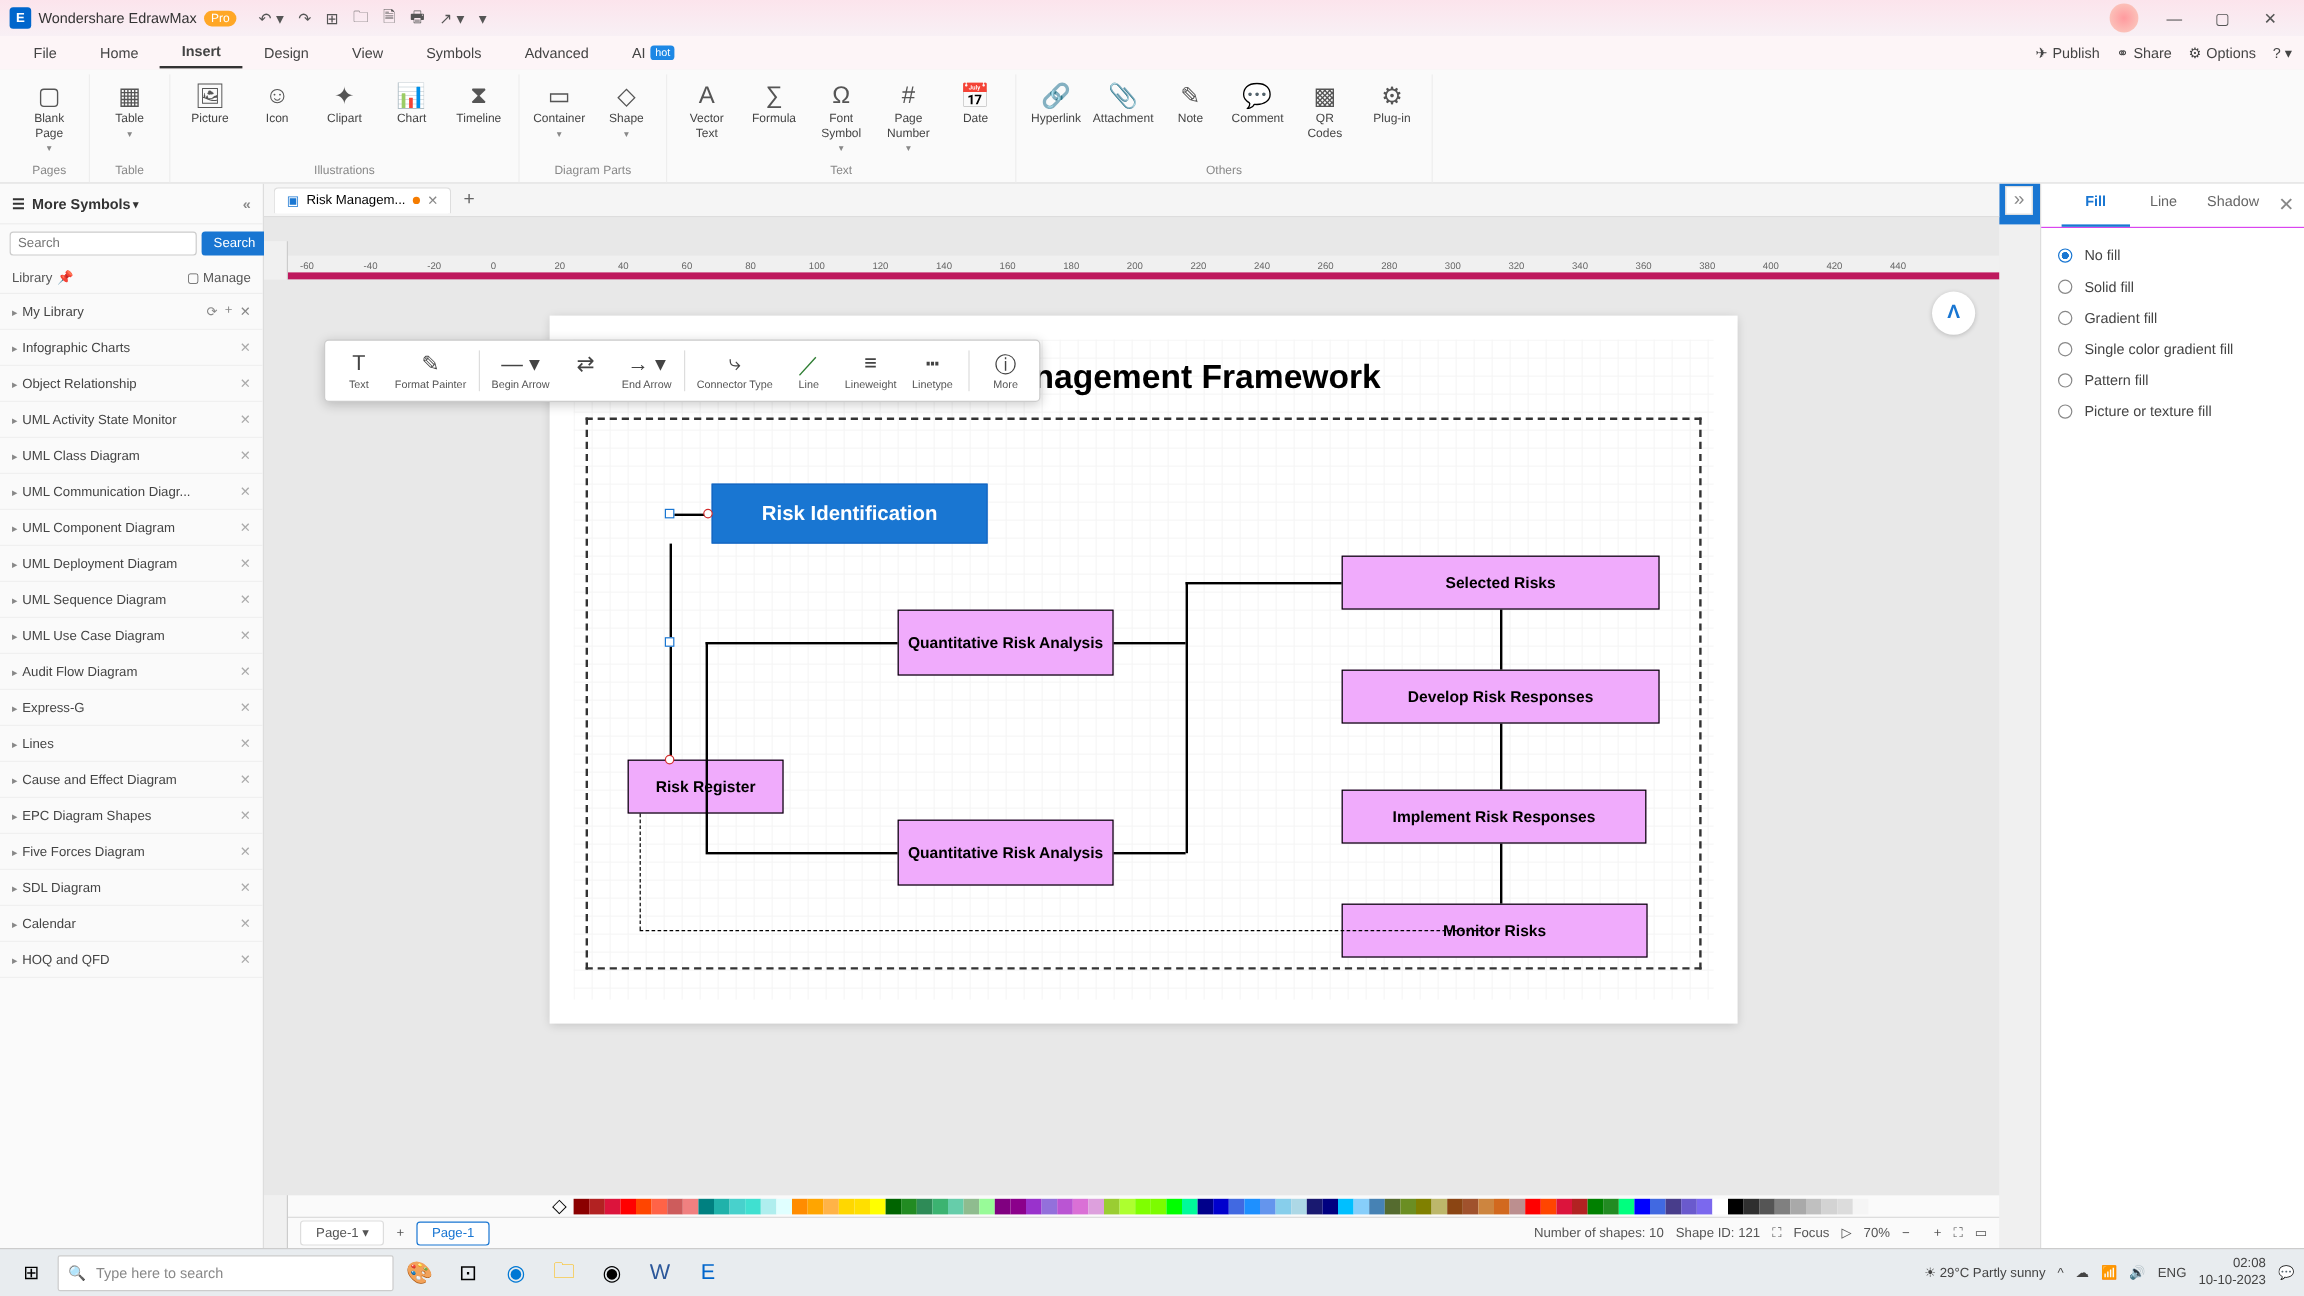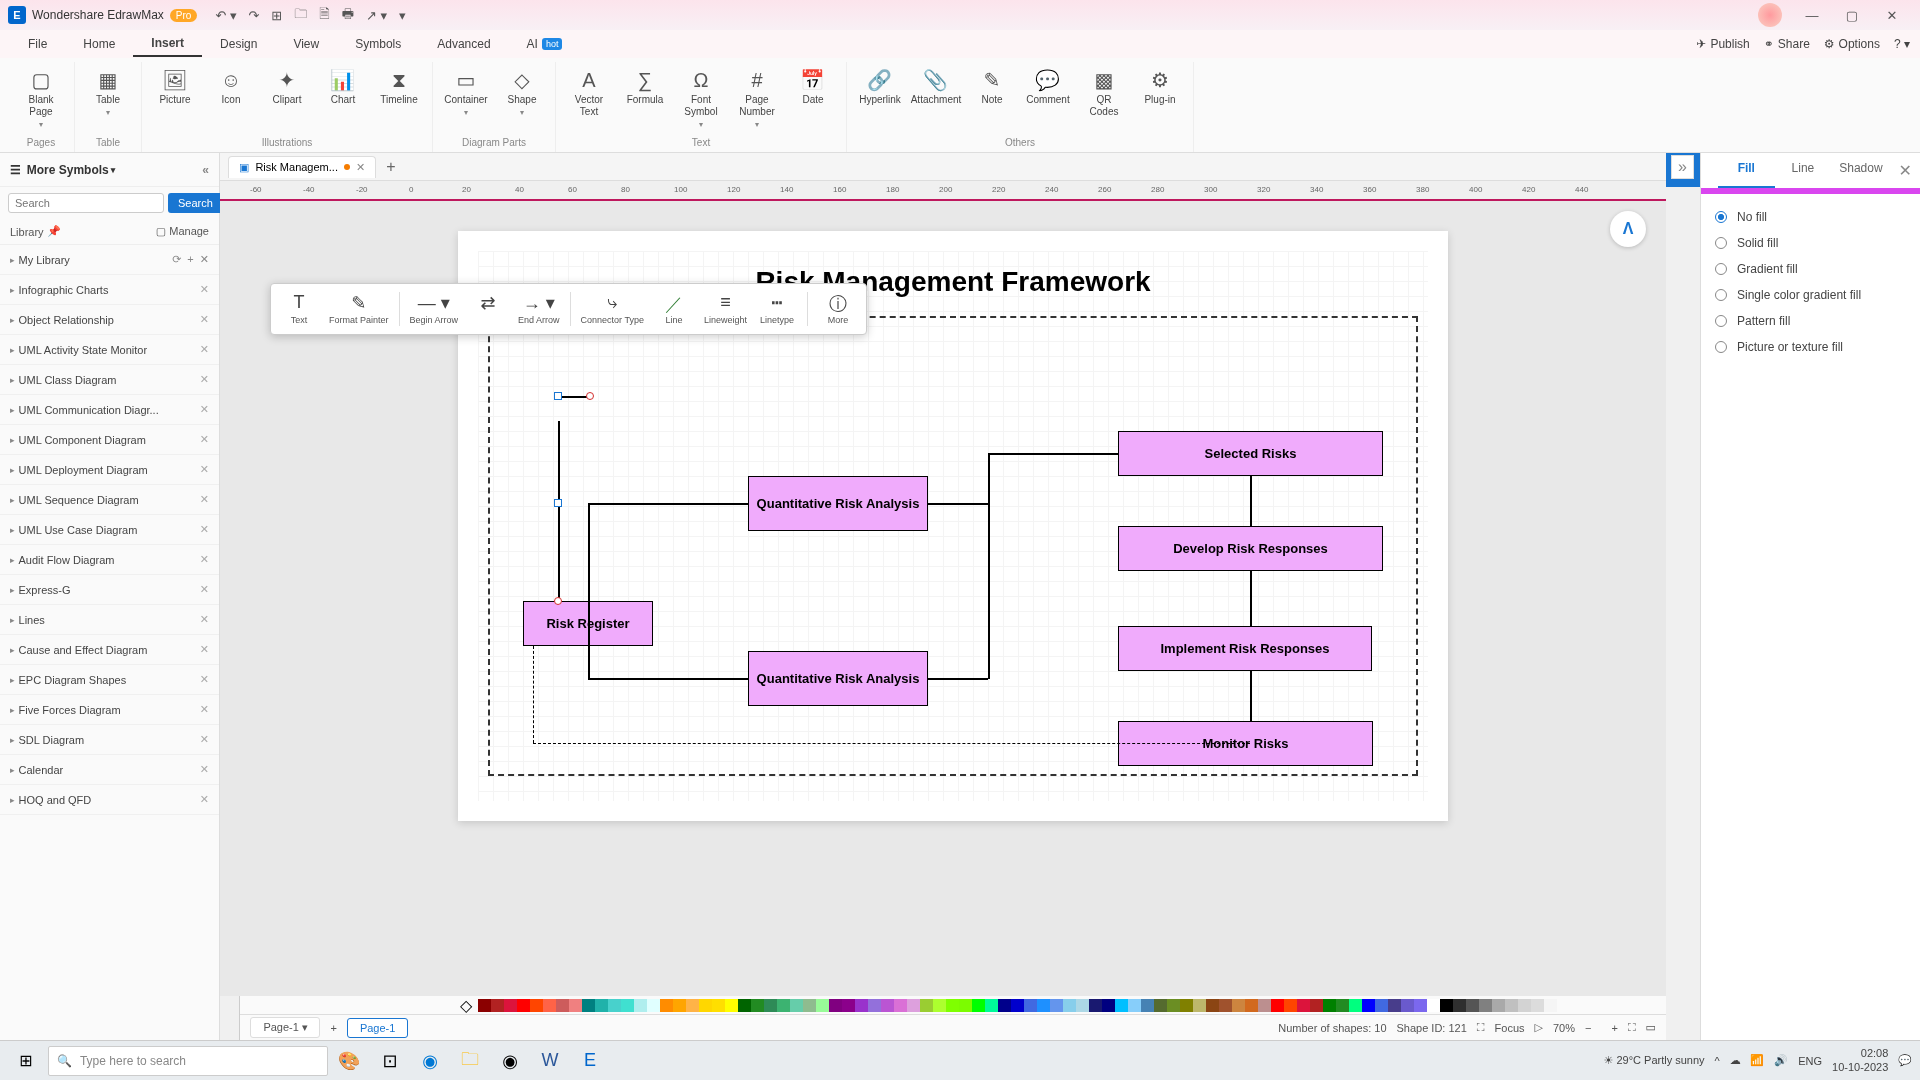--- a/index.html
+++ b/index.html
@@ -51,21 +51,21 @@
 .left-panel .lib-item .arrow { margin-right: 4px; color: #888; font-size: 9px; }
 .left-panel .lib-item .close { margin-left: auto; color: #aaa; cursor: pointer; }
 .left-panel .lib-item .extra { margin-left: auto; display: flex; gap: 6px; color: #888; }
 
 
 .canvas-wrap { flex: 1; display: flex; flex-direction: column; background: #e8e8e8; position: relative; }
 .doc-tabs { height: 28px; background: #f5f5f5; display: flex; align-items: center; padding: 0 8px; border-bottom: 1px solid #ddd; }
 .doc-tabs .tab { display: flex; align-items: center; gap: 6px; padding: 4px 10px; font-size: 11px; background: #fff; border: 1px solid #ddd; border-bottom: none; border-radius: 4px 4px 0 0; cursor: pointer; }
 .doc-tabs .tab .dot { width: 6px; height: 6px; background: #f57c00; border-radius: 50%; }
 .doc-tabs .add-tab { margin-left: 10px; cursor: pointer; color: #666; font-size: 16px; }
-.ruler-h { height: 20px; background: #f0f0f0; border-bottom: 2px solid #be185d; position: relative; font-size: 8px; color: #666; }
+.ruler-h { height: 20px; background: #f0f0f0; border-bottom: 6px solid #be185d; position: relative; font-size: 8px; color: #666; margin-top: 32px; }
 .ruler-h .tick { position: absolute; top: 4px; }
 .canvas-scroll { flex: 1; overflow: auto; background: #e8e8e8; display: flex; align-items: flex-start; justify-content: center; padding: 30px; position: relative; }
 .ruler-v { position: absolute; left: 0; top: 48px; bottom: 0; width: 20px; background: #f0f0f0; border-right: 1px solid #ccc; }
 .page { width: 990px; height: 590px; background: #fff; box-shadow: 0 2px 8px rgba(0,0,0,0.15); position: relative; margin-left: 20px; }
 .grid { position: absolute; inset: 20px; background-image: linear-gradient(#f4f4f4 1px, transparent 1px), linear-gradient(90deg, #f4f4f4 1px, transparent 1px); background-size: 15px 15px; }
 
 
 .diagram-title { position: absolute; top: 35px; left: 0; right: 0; text-align: center; font-size: 28px; font-weight: bold; color: #000; }
 .dbox { position: absolute; border: 1.5px solid #000; background: #f0abfc; display: flex; align-items: center; justify-content: center; font-size: 13px; font-weight: bold; text-align: center; padding: 4px; }
 .dbox.selected { background: #1976d2; color: #fff; border: 1.5px solid #1565c0; }
@@ -81,21 +81,21 @@
 .ctx-toolbar .ctx-item { display: flex; flex-direction: column; align-items: center; cursor: pointer; min-width: 40px; }
 .ctx-toolbar .ctx-item .icon { font-size: 18px; height: 22px; color: #444; }
 .ctx-toolbar .ctx-item .lbl { font-size: 9px; color: #555; text-align: center; line-height: 1.1; margin-top: 2px; }
 .ctx-toolbar .sep { width: 1px; background: #ddd; }
 
 
 .canvas-badge { position: absolute; width: 36px; height: 36px; border-radius: 50%; background: #fff; box-shadow: 0 1px 4px rgba(0,0,0,0.2); display: flex; align-items: center; justify-content: center; }
 
 
 .right-panel { width: 220px; background: #fff; border-left: 1px solid #ddd; display: flex; flex-direction: column; }
-.right-panel .tabs { display: flex; border-bottom: 6px solid #d946ef; padding-left: 17px; }
+.right-panel .tabs { display: flex; border-bottom: 1px solid #d946ef; padding-left: 17px; }
 .right-panel .tabs .rtab { flex: 1; padding: 8px; text-align: center; font-size: 12px; cursor: pointer; color: #666; }
 .right-panel .tabs .rtab.active { color: #1976d2; font-weight: 600; border-bottom: 2px solid #1976d2; }
 .right-panel .close-r { padding: 8px; cursor: pointer; color: #888; }
 .right-panel .fill-opts { padding: 10px 14px; }
 .right-panel .fopt { display: flex; align-items: center; padding: 6px 0; font-size: 12px; color: #444; cursor: pointer; }
 .right-panel .fopt .radio { width: 12px; height: 12px; border: 1.5px solid #888; border-radius: 50%; margin-right: 10px; }
 .right-panel .fopt.selected .radio { border-color: #1976d2; background: radial-gradient(circle, #1976d2 40%, transparent 45%); }
 .tool-strip .tbtn { width: 34px; height: 34px; background: #1976d2; display: flex; align-items: center; justify-content: center; color: white; cursor: pointer; }
 .collapse-right { position: absolute; right: 226px; top: 155px; cursor: pointer; color: #888; background:#fff; padding:2px 6px; border:1px solid #ddd; }
 
@@ -432,20 +432,21 @@
         <span class="tick" style="left: 1302px;">420</span>
         <span class="tick" style="left: 1355px;">440</span>
       </div>
     <div class="ruler-v"></div>
     <div class="canvas-scroll">
       <div class="page">
         <div class="grid"></div>
         <div class="diagram-title">Risk Management Framework</div>
         <div class="dashed-frame" style="left:30px;top:85px;width:930px;height:460px;"></div>
 
+        <div class="dbox selected" style="left:135px;top:140px;width:230px;height:50px;font-size:17px;">Risk Identification</div>
         <div class="dbox" style="left:290px;top:245px;width:180px;height:55px;">Quantitative Risk Analysis</div>
         <div class="dbox" style="left:65px;top:370px;width:130px;height:45px;">Risk Register</div>
         <div class="dbox" style="left:290px;top:420px;width:180px;height:55px;">Quantitative Risk Analysis</div>
         <div class="dbox" style="left:660px;top:200px;width:265px;height:45px;">Selected Risks</div>
         <div class="dbox" style="left:660px;top:295px;width:265px;height:45px;">Develop Risk Responses</div>
         <div class="dbox" style="left:660px;top:395px;width:254px;height:45px;">Implement Risk Responses</div>
         <div class="dbox" style="left:660px;top:490px;width:255px;height:45px;">Monitor Risks</div>
 
         <div class="conn v" style="left:100px;top:190px;height:180px;"></div>
         <div class="conn h" style="left:100px;top:165px;width:35px;"></div>

